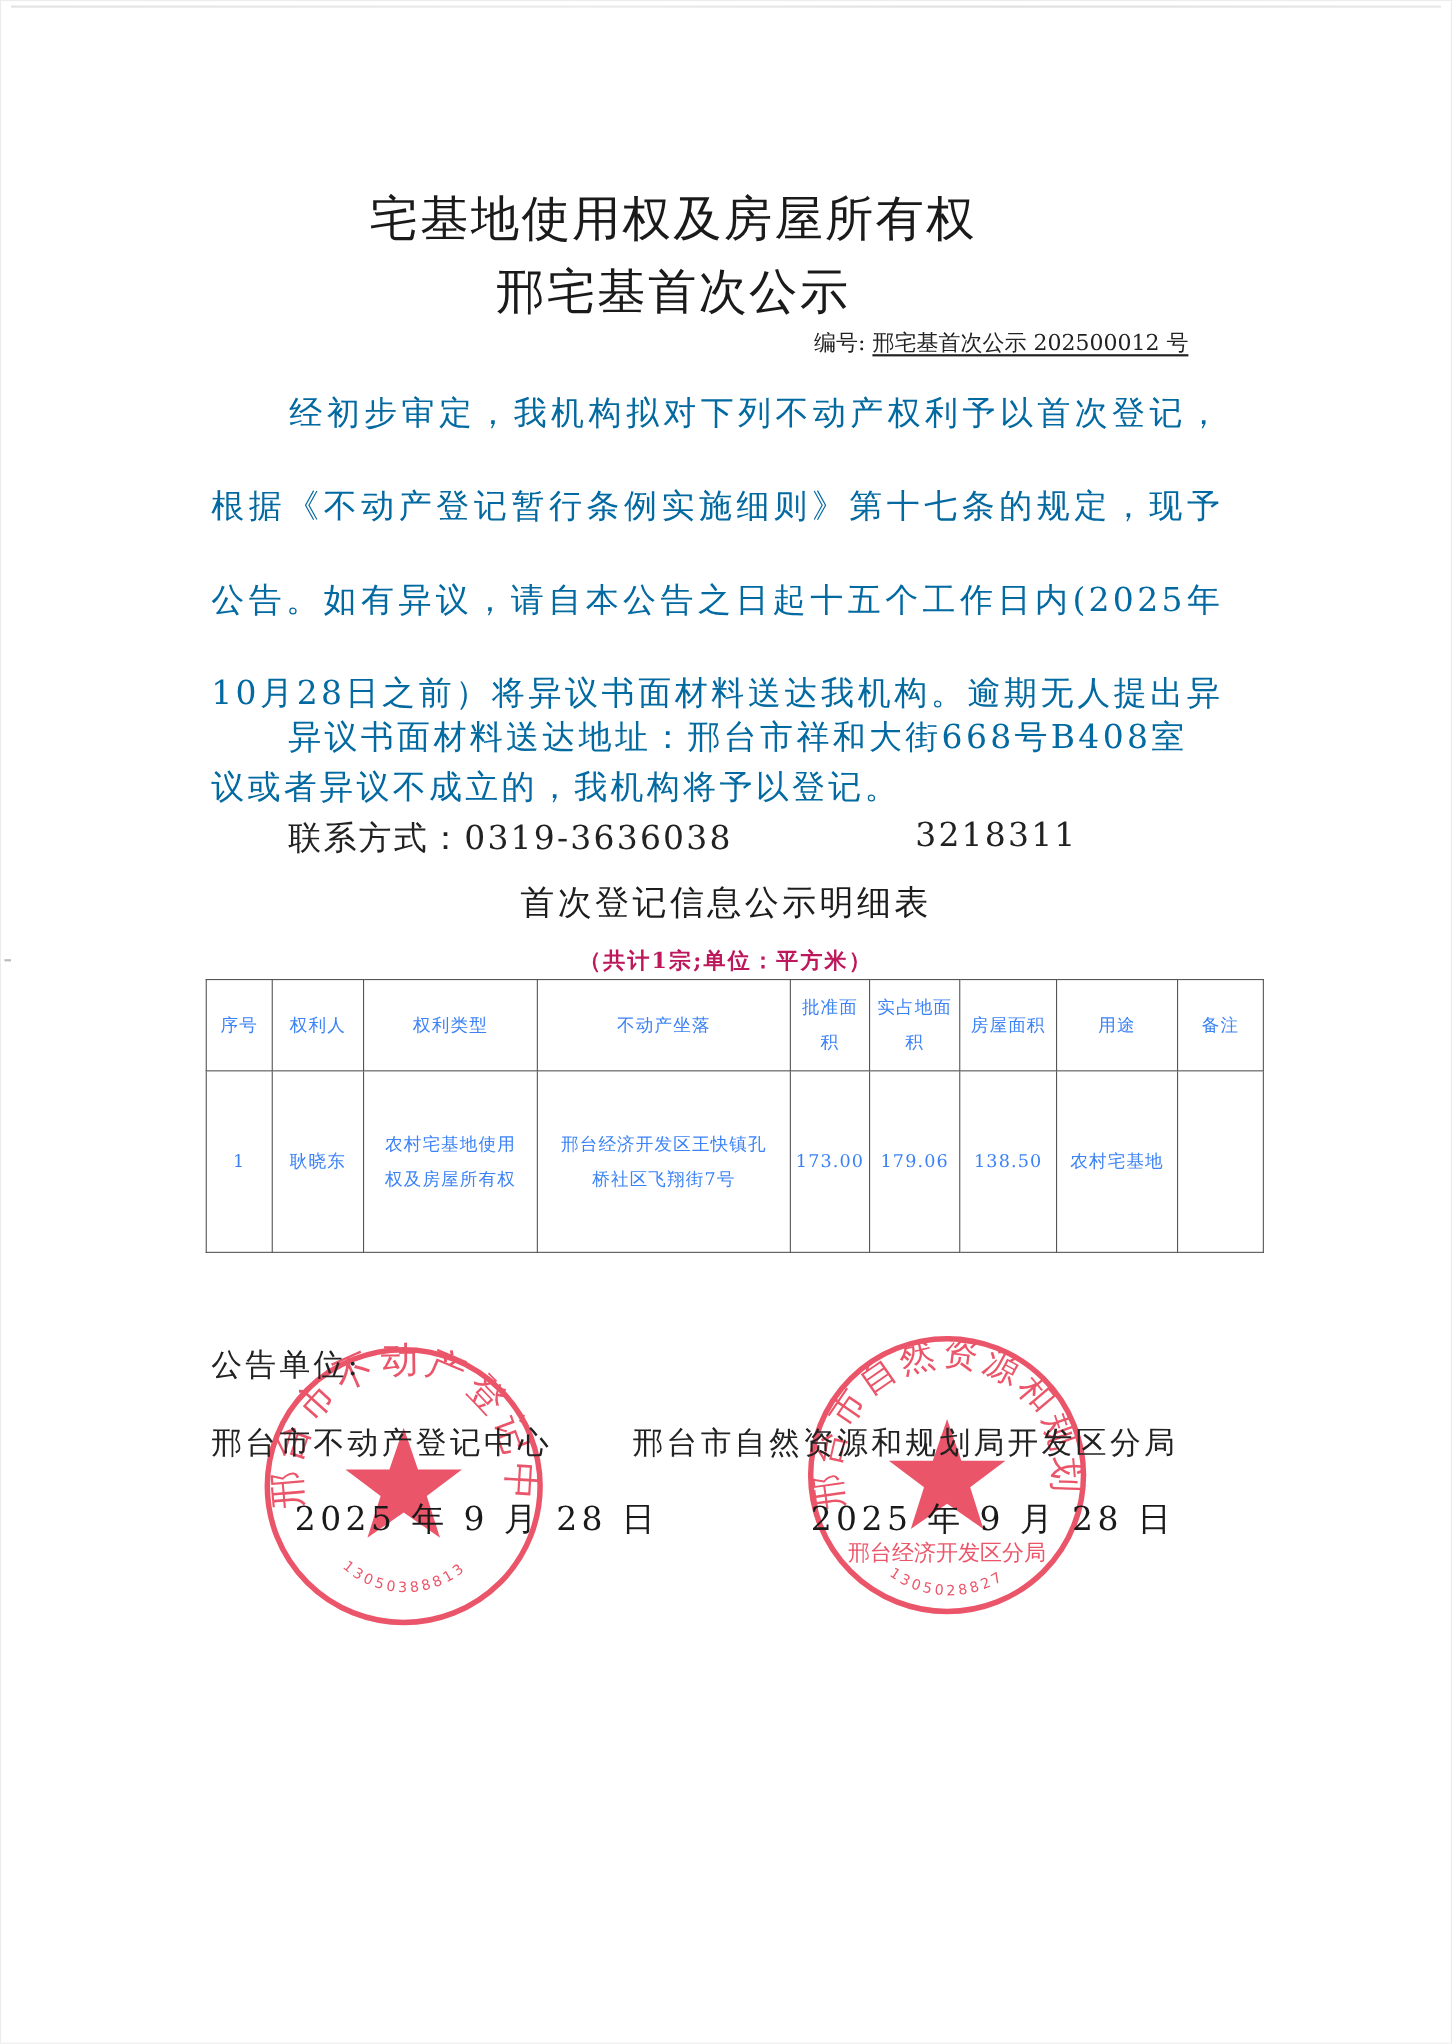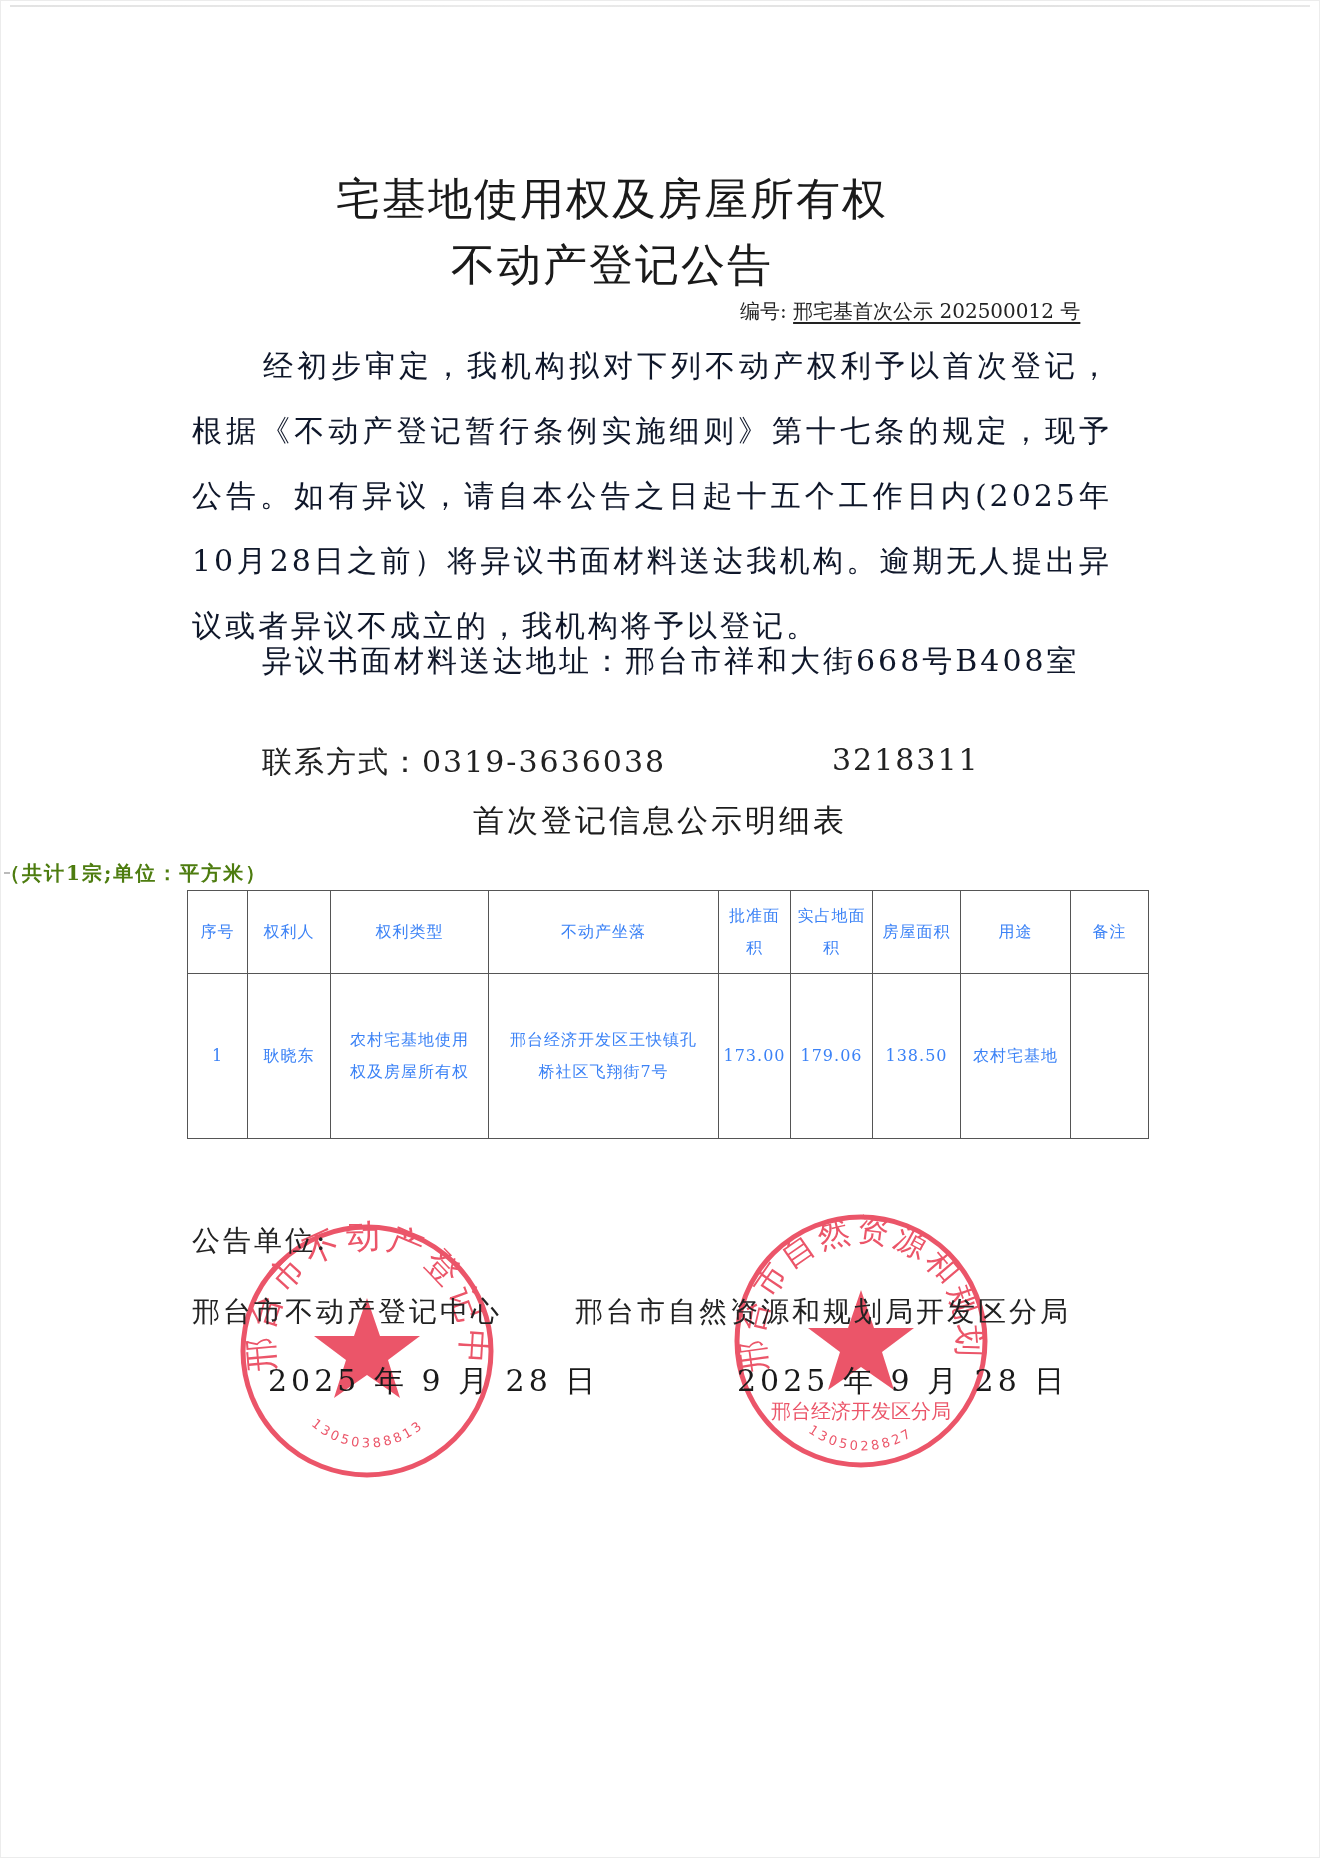--- a/index.html
+++ b/index.html
@@ -23,36 +23,36 @@
     font-size: 44px; letter-spacing: 2px; color: #1a1a1a; font-weight: normal;
   }
   .title.line1 { top: 170px; }
   .title.line2 { top: 236px; }
   .doc-number {
     position: absolute; top: 298px; left: 740px; font-size: 20px; color: #222;
   }
   .doc-number .num-value { text-decoration: underline; text-underline-offset: 4px; }
   .para {
     position: absolute; left: 192px; width: 920px;
-    font-size: 30px; line-height: 65px; letter-spacing: 3px; color: #0f172a;
+    font-size: 30px; line-height: 85px; letter-spacing: 3px; color: #0369a1;
     text-align: justify;
   }
   .para .indent { display: inline-block; width: 70px; }
   .para1 { top: 333px; }
   .para2 { top: 628px; }
   .contact { position: absolute; top: 742px; left: 262px; font-size: 30px; letter-spacing: 2px; color: #222; }
   .contact .phone2 { position: absolute; left: 570px; top: 0; white-space: nowrap; }
   .table-title {
     position: absolute; top: 800px; left: 0; width: 1320px; text-align: center;
     font-family: Liberation Sans, sans-serif;
     font-size: 31px; letter-spacing: 3px; color: #1d1d1d;
   }
   .table-sub {
-    position: absolute; top: 860px; left: 0; width: 1320px; text-align: left;
-    font-size: 20px; font-weight: bold; letter-spacing: 2px; color: #4d7c0f;
+    position: absolute; top: 860px; left: 0; width: 1320px; text-align: center;
+    font-size: 20px; font-weight: bold; letter-spacing: 2px; color: #be185d;
   }
   table.detail {
     position: absolute; left: 187px; top: 890px; width: 961px;
     border-collapse: collapse; table-layout: fixed;
     font-size: 16px; color: #3b82f6;
   }
   table.detail td, table.detail th {
     border: 1.5px solid #555; text-align: center; vertical-align: middle;
     font-weight: normal; padding: 0 4px; line-height: 32px; letter-spacing: 1px;
   }
@@ -69,21 +69,21 @@
   .margin-mark { position: absolute; left: 4px; top: 872px; width: 6px; height: 2px; background: #bbb; }
 </style>
 </head>
 <body>
 
 <div class="page-frame"></div>
 <div class="top-scanline"></div>
 <div class="margin-mark"></div>
 
 <div class="title line1">宅基地使用权及房屋所有权</div>
-<div class="title line2">不动产登记公告</div>
+<div class="title line2">邢宅基首次公示</div>
 
 <div class="doc-number">
   <span>编号:</span>
   <span class="num-value">邢宅基首次公示 202500012 号</span>
 </div>
 
 <div class="para para1"><span class="indent"></span><span>经初步审定，我机构拟对下列不动产权利予以首次登记，根据《不动产登记暂行条例实施细则》第十七条的规定，现予公告。如有异议，请自本公告之日起十五个工作日内(2025年10月28日之前）将异议书面材料送达我机构。逾期无人提出异议或者异议不成立的，我机构将予以登记。</span></div>
 
 <div class="para para2"><span class="indent"></span><span>异议书面材料送达地址：邢台市祥和大街668号B408室</span></div>
 

